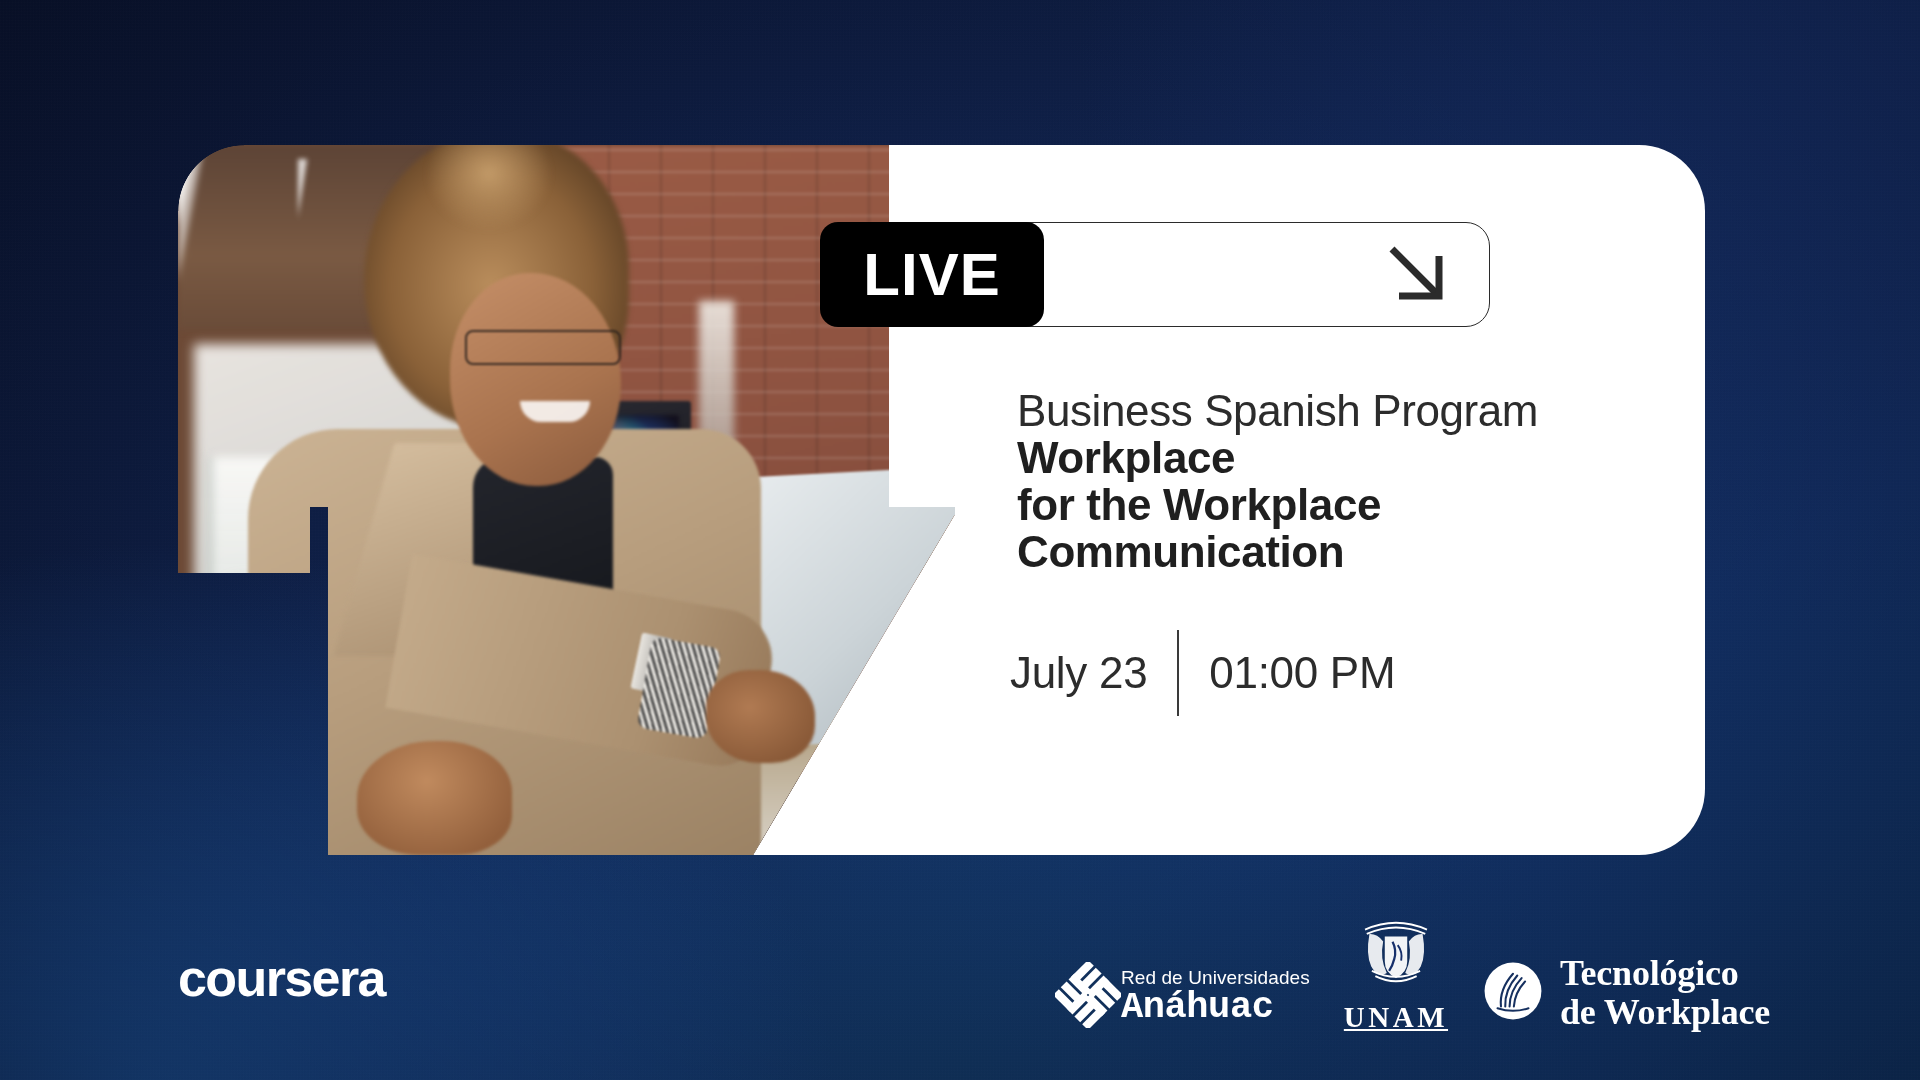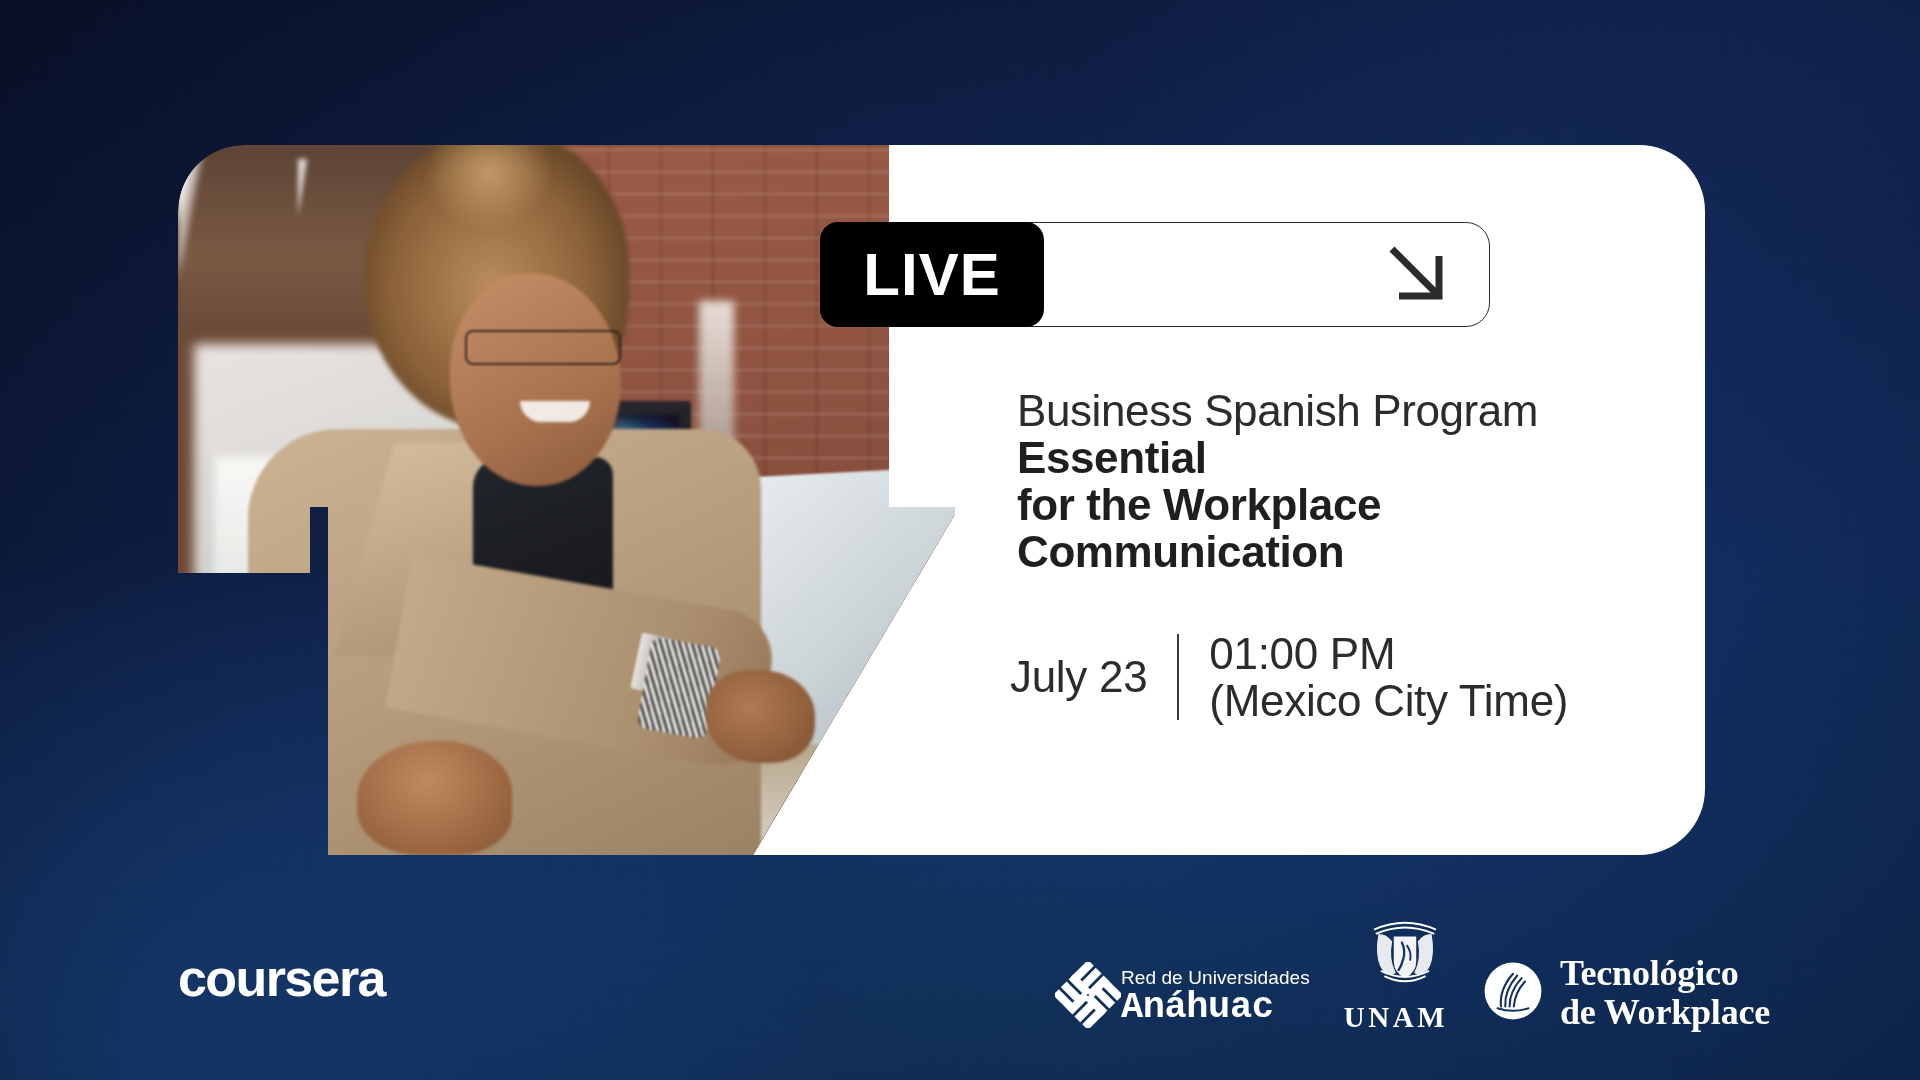--- a/index.html
+++ b/index.html
@@ -433,21 +433,21 @@
     line-height: 1.1;
   }
   .anahuac-text-2 {
     font-size: 37px;
     font-weight: 700;
     letter-spacing: -.4px;
     line-height: 1.02;
     font-family: Liberation Mono, monospace;
   }
 
-  .logo-unam { flex-direction: column; align-items: flex-end; gap: 4px; }
+  .logo-unam { flex-direction: column; align-items: center; gap: 4px; text-decoration: underline; }
   .unam-text {
     font-size: 29px;
     font-weight: 700;
     letter-spacing: 3.5px;
     line-height: 1;
     font-family: "Liberation Serif", serif;
   }
 
   .logo-tec { gap: 16px; align-items: center; }
   .tec-text {
@@ -518,32 +518,31 @@
       </span>
     </div>
     <div class="live-badge">
       <span>LIVE</span>
     </div>
   </div>
 
   <div class="card-text">
     <div class="eyebrow">Business Spanish Program</div>
     <div class="headline">
-      <div>Essential</div>
+      <div>Workplace</div>
       <div>for the Workplace</div>
       <div>Communication</div>
     </div>
   </div>
 
   <div class="when-row">
     <div class="when-date">July 23</div>
     <div class="when-divider"></div>
     <div class="when-time">
       <div>01:00 PM</div>
-      <div>(Mexico City Time)</div>
     </div>
   </div>
 
   <div class="coursera">coursera</div>
 
   <div class="partners">
 
     <div class="logo logo-anahuac">
       <span>
         <svg viewBox="0 0 72 72" width="66" height="66" aria-hidden="true">

